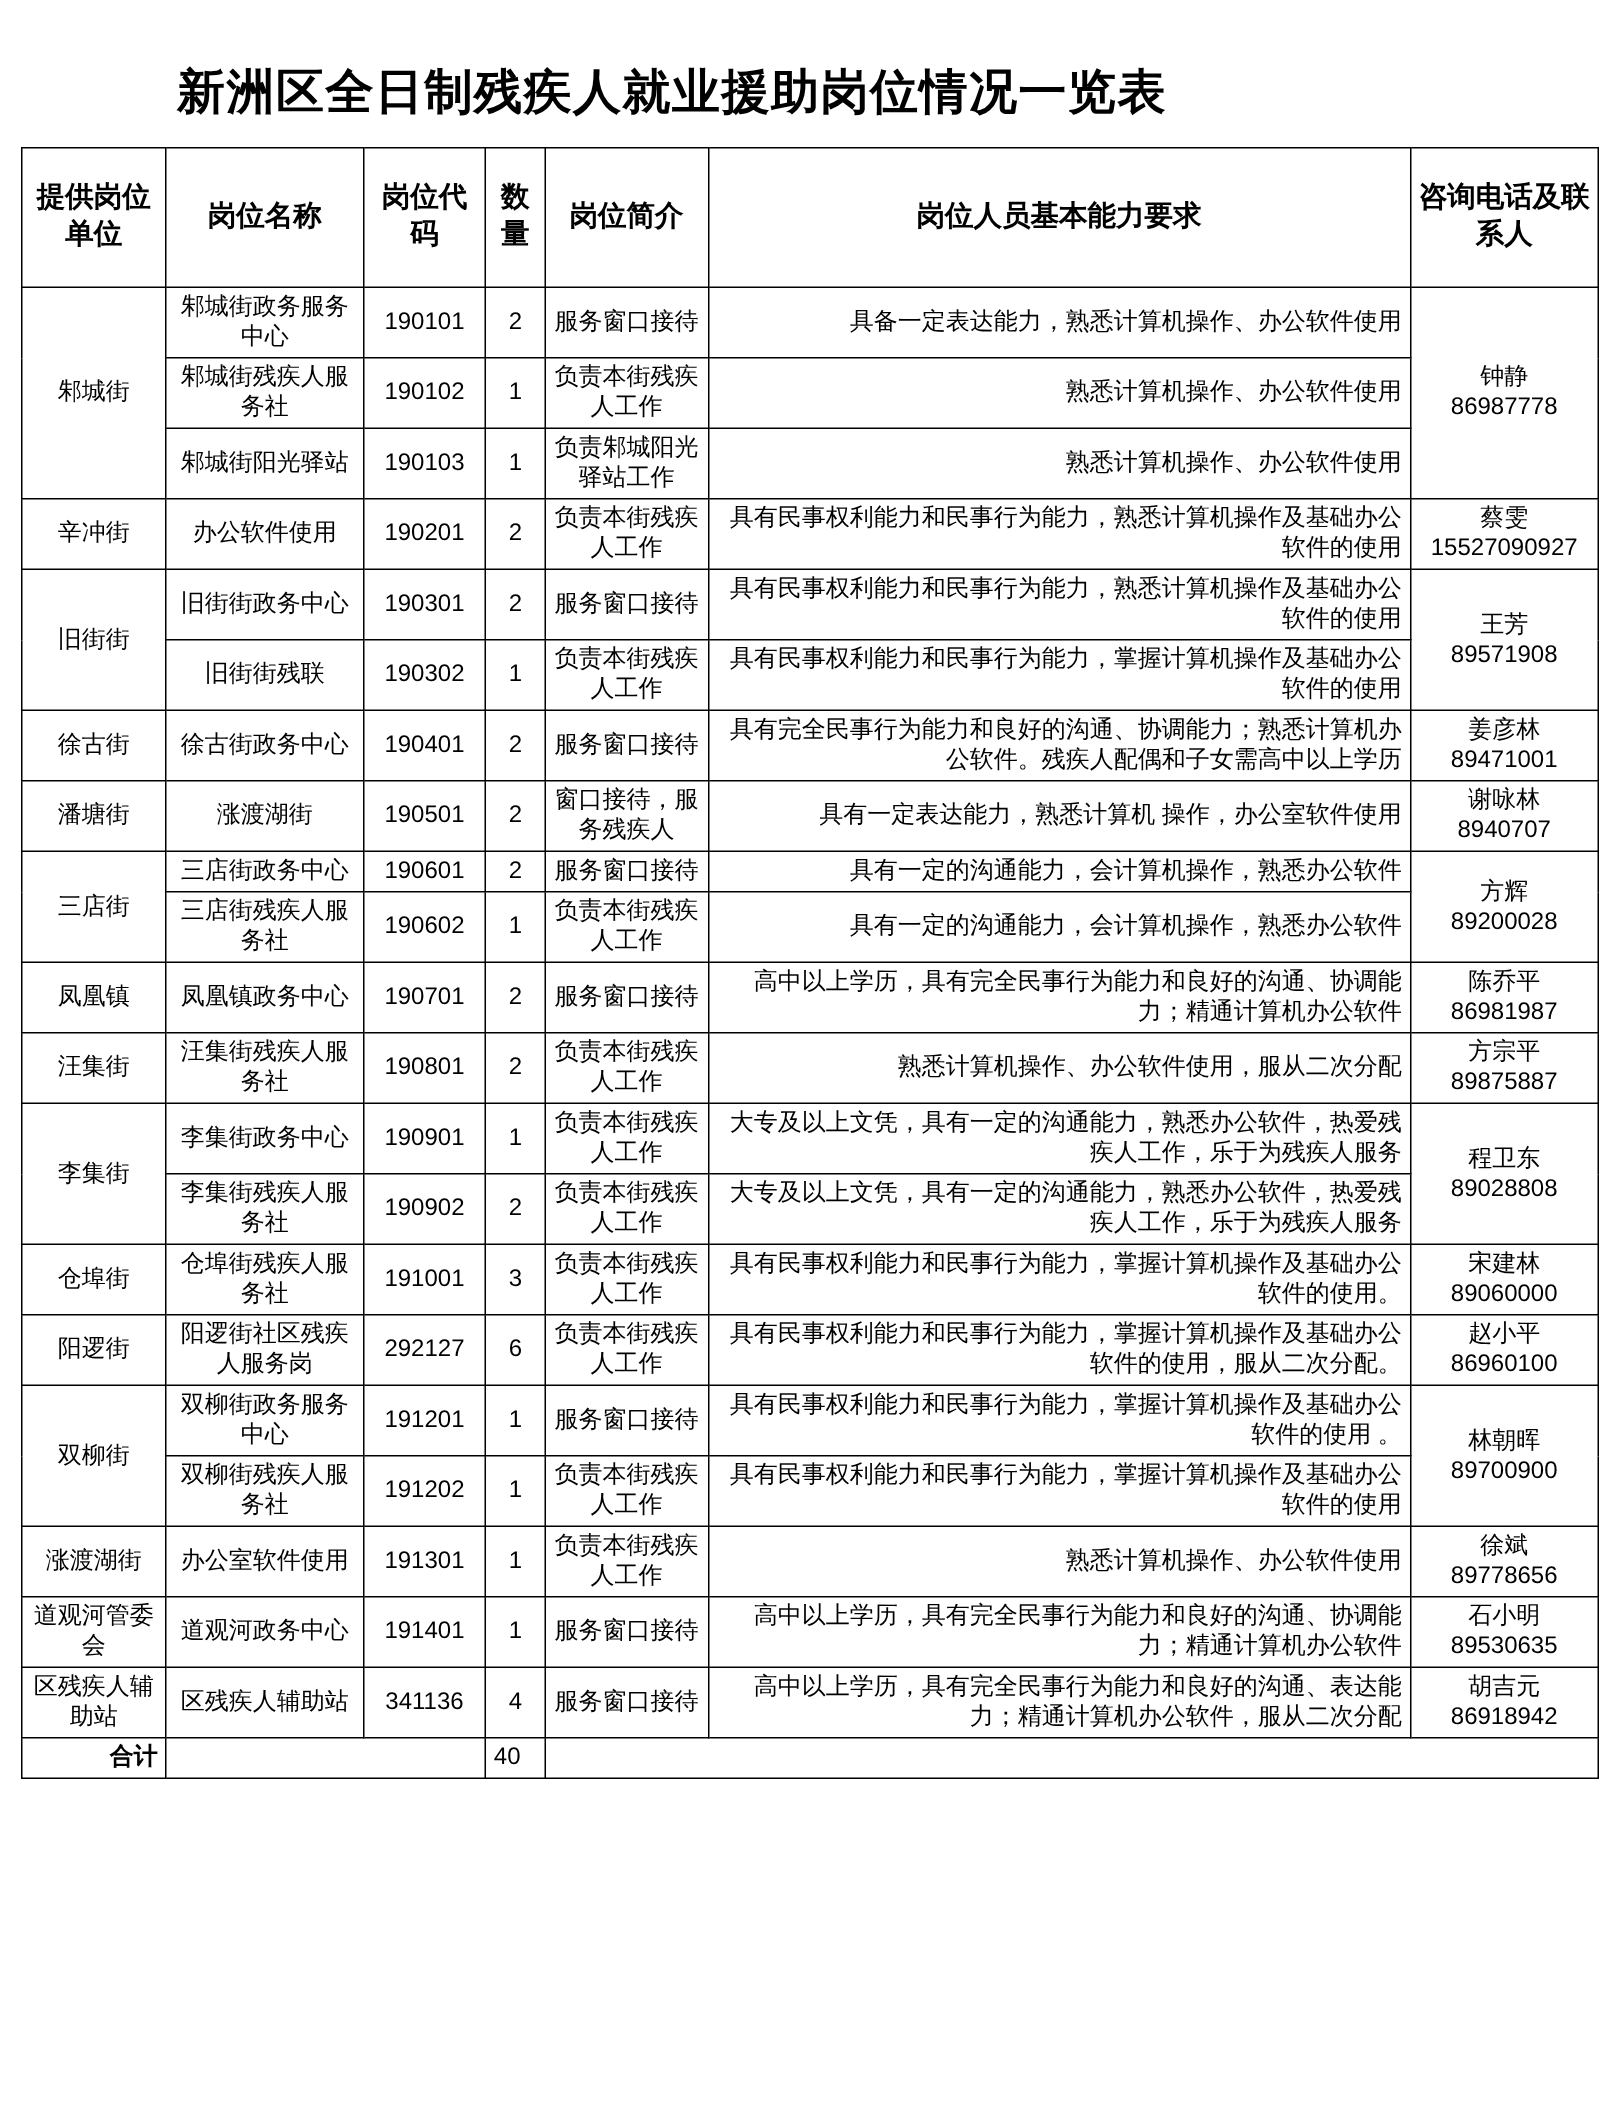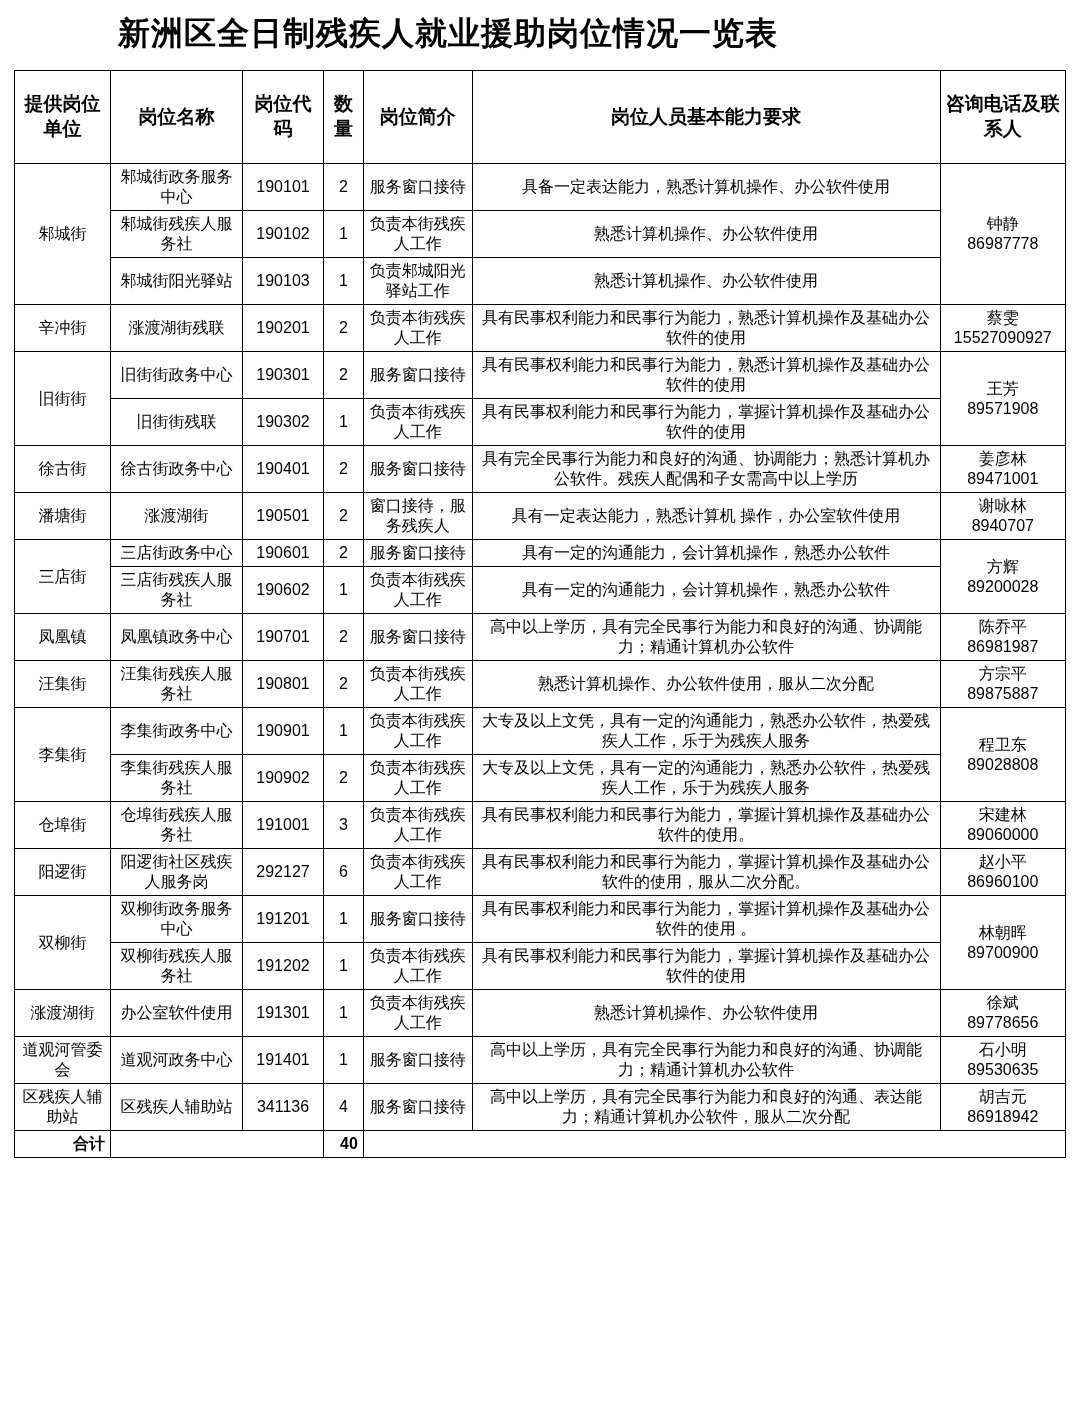--- a/index.html
+++ b/index.html
@@ -8,21 +8,21 @@
     background: #ffffff;
   }
   body {
     width: 1080px;
     font-family: "Liberation Sans", sans-serif;
     color: #000000;
   }
   .page {
     width: 896px;
     box-sizing: border-box;
-    padding: 6px 14px 10px 14px;
+    padding: 34px 14px 10px 14px;
   }
   .doc-title {
     text-align: center;
     font-size: 32px;
     font-weight: bold;
     letter-spacing: 1px;
     margin: 6px 0 14px 0;
     font-family: "Liberation Serif", serif;
   }
   table.grid {
@@ -49,31 +49,31 @@
   .c-post   { width: 126px; text-align: center; }
   .c-code   { width: 78px;  text-align: center; }
   .c-qty    { width: 38px;  text-align: center; }
   .c-brief  { width: 104px; text-align: center; }
   .c-req    { width: 448px; text-align: left; }
   .c-tel    { width: 120px; text-align: center; }
 
   td.unit, td.post, td.code, td.qty, td.brief, td.tel {
     text-align: center;
   }
-  td.req { text-align: center; }
+  td.req { text-align: right; }
   td.qty { font-size: 17px; }
   td.unit { font-size: 17px; }
   .total-label {
     text-align: right;
     font-weight: bold;
     font-size: 18px;
   }
   .total-qty {
-    text-align: right;
-    font-weight: bold;
+    text-align: left;
+    font-weight: normal;
     font-size: 18px;
   }
   .empty { }
 </style>
 </head>
 <body>
 
 <div class="page">
 
   <div class="doc-title">新洲区全日制残疾人就业援助岗位情况一览表</div>
@@ -118,21 +118,21 @@
         </tr>
         <tr>
           <td class="post">邾城街阳光驿站</td>
           <td class="code">190103</td>
           <td class="qty">1</td>
           <td class="brief">负责邾城阳光驿站工作</td>
           <td class="req">熟悉计算机操作、办公软件使用</td>
         </tr>
         <tr>
           <td class="unit">辛冲街</td>
-          <td class="post">涨渡湖街残联</td>
+          <td class="post">办公软件使用</td>
           <td class="code">190201</td>
           <td class="qty">2</td>
           <td class="brief">负责本街残疾人工作</td>
           <td class="req">具有民事权利能力和民事行为能力，熟悉计算机操作及基础办公软件的使用</td>
           <td class="tel">蔡雯<br>15527090927</td>
         </tr>
         <tr>
           <td class="unit" rowspan="2">旧街街</td>
           <td class="post">旧街街政务中心</td>
           <td class="code">190301</td>

